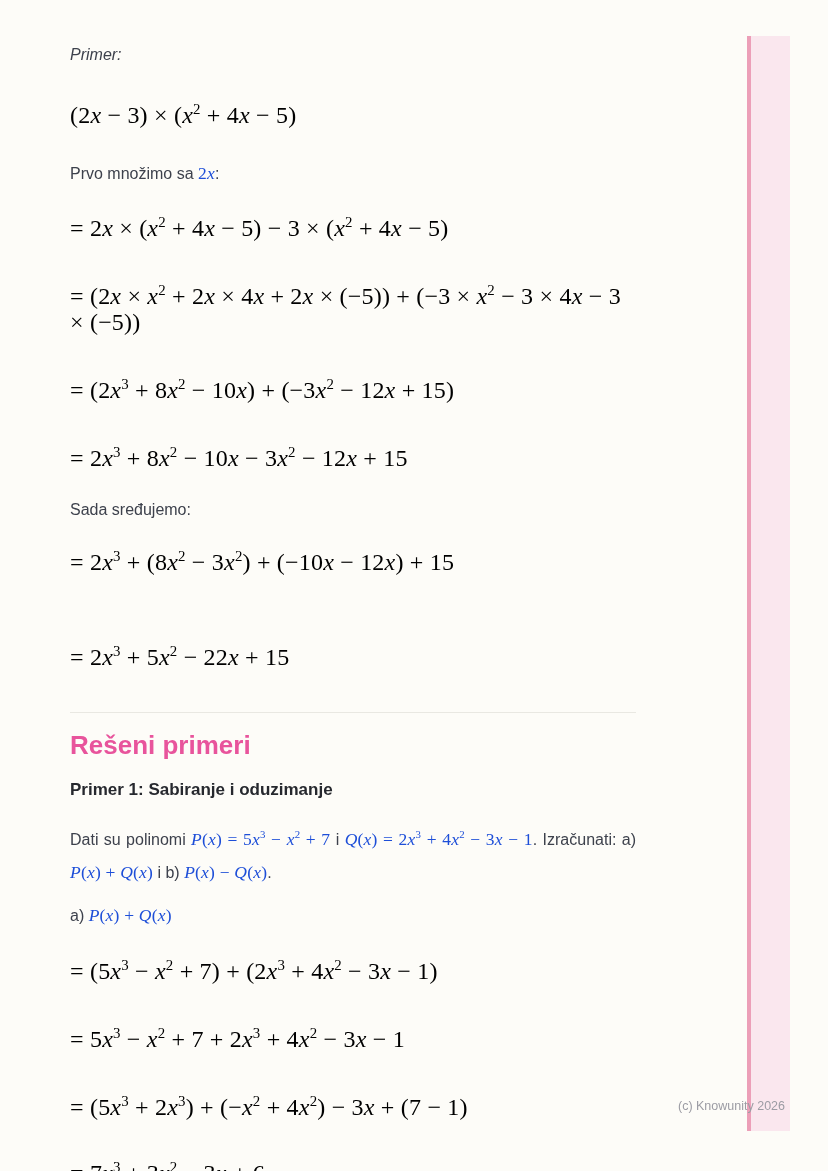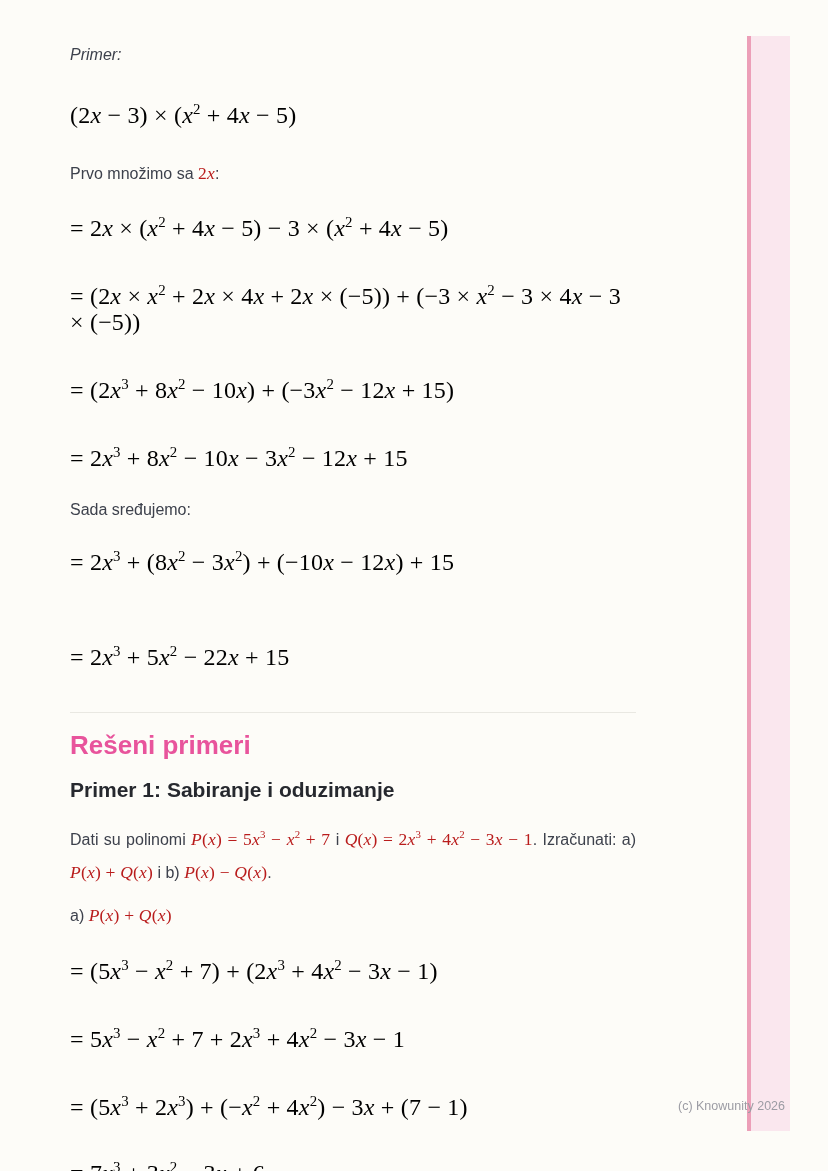--- a/index.html
+++ b/index.html
@@ -29,36 +29,36 @@
     font-family:"Liberation Serif","DejaVu Serif",serif;
     font-size:24px;line-height:26px;
     color:#000000;
     text-align:left;
     letter-spacing:0.2px;
   }
   .equation i{font-style:italic;}
   .math{
     font-family:"Liberation Serif","DejaVu Serif",serif;
     font-size:17.5px;
-    color:#b91c1c;
+    color:#1d4ed8;
     letter-spacing:0.2px;
   }
   .math i{font-style:italic;}
   sup{font-size:0.62em;line-height:0;vertical-align:super;}
   .divider{
     border:none;border-top:1px solid #e9e8e2;margin:42px 0 0 0;height:0;
   }
   .section-heading{
     margin-top:16px;
     font-size:26px;line-height:32px;font-weight:bold;
     color:var(--accent);
   }
   .example-heading{
     margin-top:18px;
-    font-size:21px;line-height:22px;font-weight:bold;
+    font-size:17px;line-height:22px;font-weight:bold;
     color:#26282e;
   }
   .problem-paragraph{
     margin-top:22px;
     font-size:16px;line-height:32px;
     text-align:justify;
     color:#3d414c;
   }
   .part-line{
     margin-top:14px;

